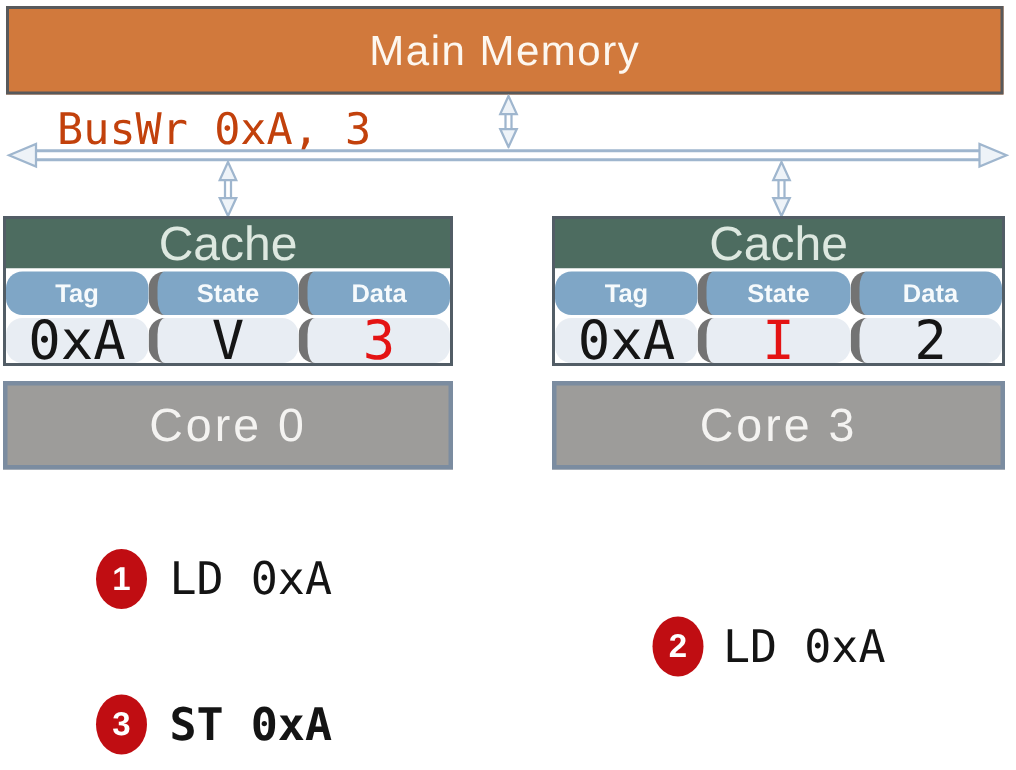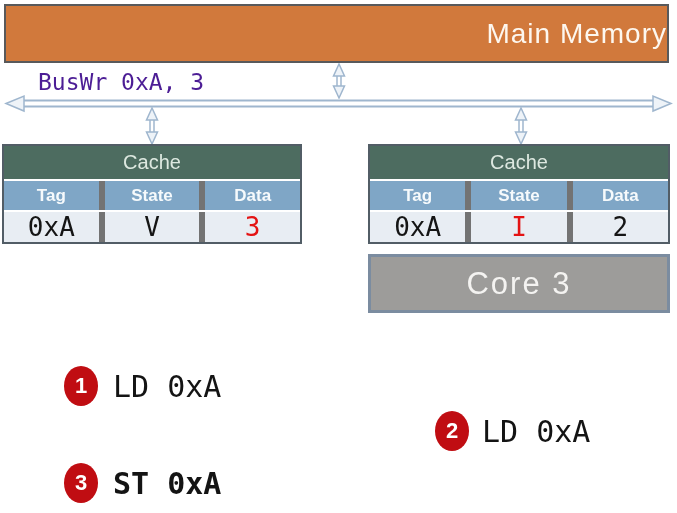--- a/index.html
+++ b/index.html
@@ -6,49 +6,49 @@
   .stage{
     position:relative;width:677px;height:513px;background:#ffffff;
     font-family:"Liberation Sans",sans-serif;overflow:hidden;
   }
   .mono{font-family:"DejaVu Sans Mono","Liberation Mono",monospace;}
 
   
   .memory{
     position:absolute;left:4px;top:4px;width:661px;height:55px;
     background:#d1793c;border:2px solid #58595b;
-    display:flex;align-items:center;justify-content:flex-end;
+    display:flex;align-items:center;justify-content:center;
     color:#fdf7ef;font-size:28px;letter-spacing:1px;
   }
 
   
   .buswr{
-    position:absolute;left:38px;top:69px;font-size:23px;color:#4c1d95;
+    position:absolute;left:38px;top:69px;font-size:29px;color:#c2410c;
     white-space:pre;
   }
 
   
   .bus-svg{position:absolute;left:4px;top:92px;}
   .varr{position:absolute;}
 
   
   .cache{
     position:absolute;top:144px;border:2px solid #525d66;background:#fff;
   }
   .cache.left{left:2px;width:296px;}
   .cache.right{left:368px;width:298px;}
   .t-head{
     height:33px;background:#4d6c60;display:flex;align-items:center;justify-content:center;
-    color:#dde8e0;font-size:20px;
+    color:#dde8e0;font-size:32px;
   }
   .t-row{display:flex;border-top:2px solid #ffffff;}
-  .t-cell{flex:1 1 0;display:flex;align-items:center;justify-content:center;}
+  .t-cell{flex:1 1 0;display:flex;align-items:center;justify-content:center;border-radius:11px;}
   .t-cell + .t-cell{border-left:6px solid #737373;}
   .t-cols .t-cell{height:29px;background:#7fa6c6;color:#f6fafc;font-size:17px;font-weight:bold;}
-  .t-data .t-cell{height:30px;background:#e8edf3;font-size:26px;color:#151515;text-align:center;}
+  .t-data .t-cell{height:30px;background:#e8edf3;font-size:36px;color:#151515;text-align:center;}
 
   
   .core{
     position:absolute;top:254px;height:53px;background:#9d9c9a;border:3px solid #7b8ca0;
     display:flex;align-items:center;justify-content:center;
     color:#f4f3f1;font-size:31px;letter-spacing:2px;
   }
   .core.left{left:2px;width:294px;}
   .core.right{left:368px;width:296px;}
 
@@ -126,20 +126,23 @@
       <div class="t-cell">State</div>
       <div class="t-cell">Data</div>
     </div>
     <div class="t-row t-data mono">
       <div class="t-cell" style="color:#151515">0xA</div>
       <div class="t-cell" style="color:#e41313">I</div>
       <div class="t-cell" style="color:#151515">2</div>
     </div>
   </div>
 
+  <div class="core left">
+    <span>Core 0</span>
+  </div>
   <div class="core right">
     <span>Core 3</span>
   </div>
 
   <div class="step-circle c1">1</div>
   <div class="step-text mono t1">LD 0xA</div>
 
   <div class="step-circle c2">2</div>
   <div class="step-text mono t2">LD 0xA</div>
 

